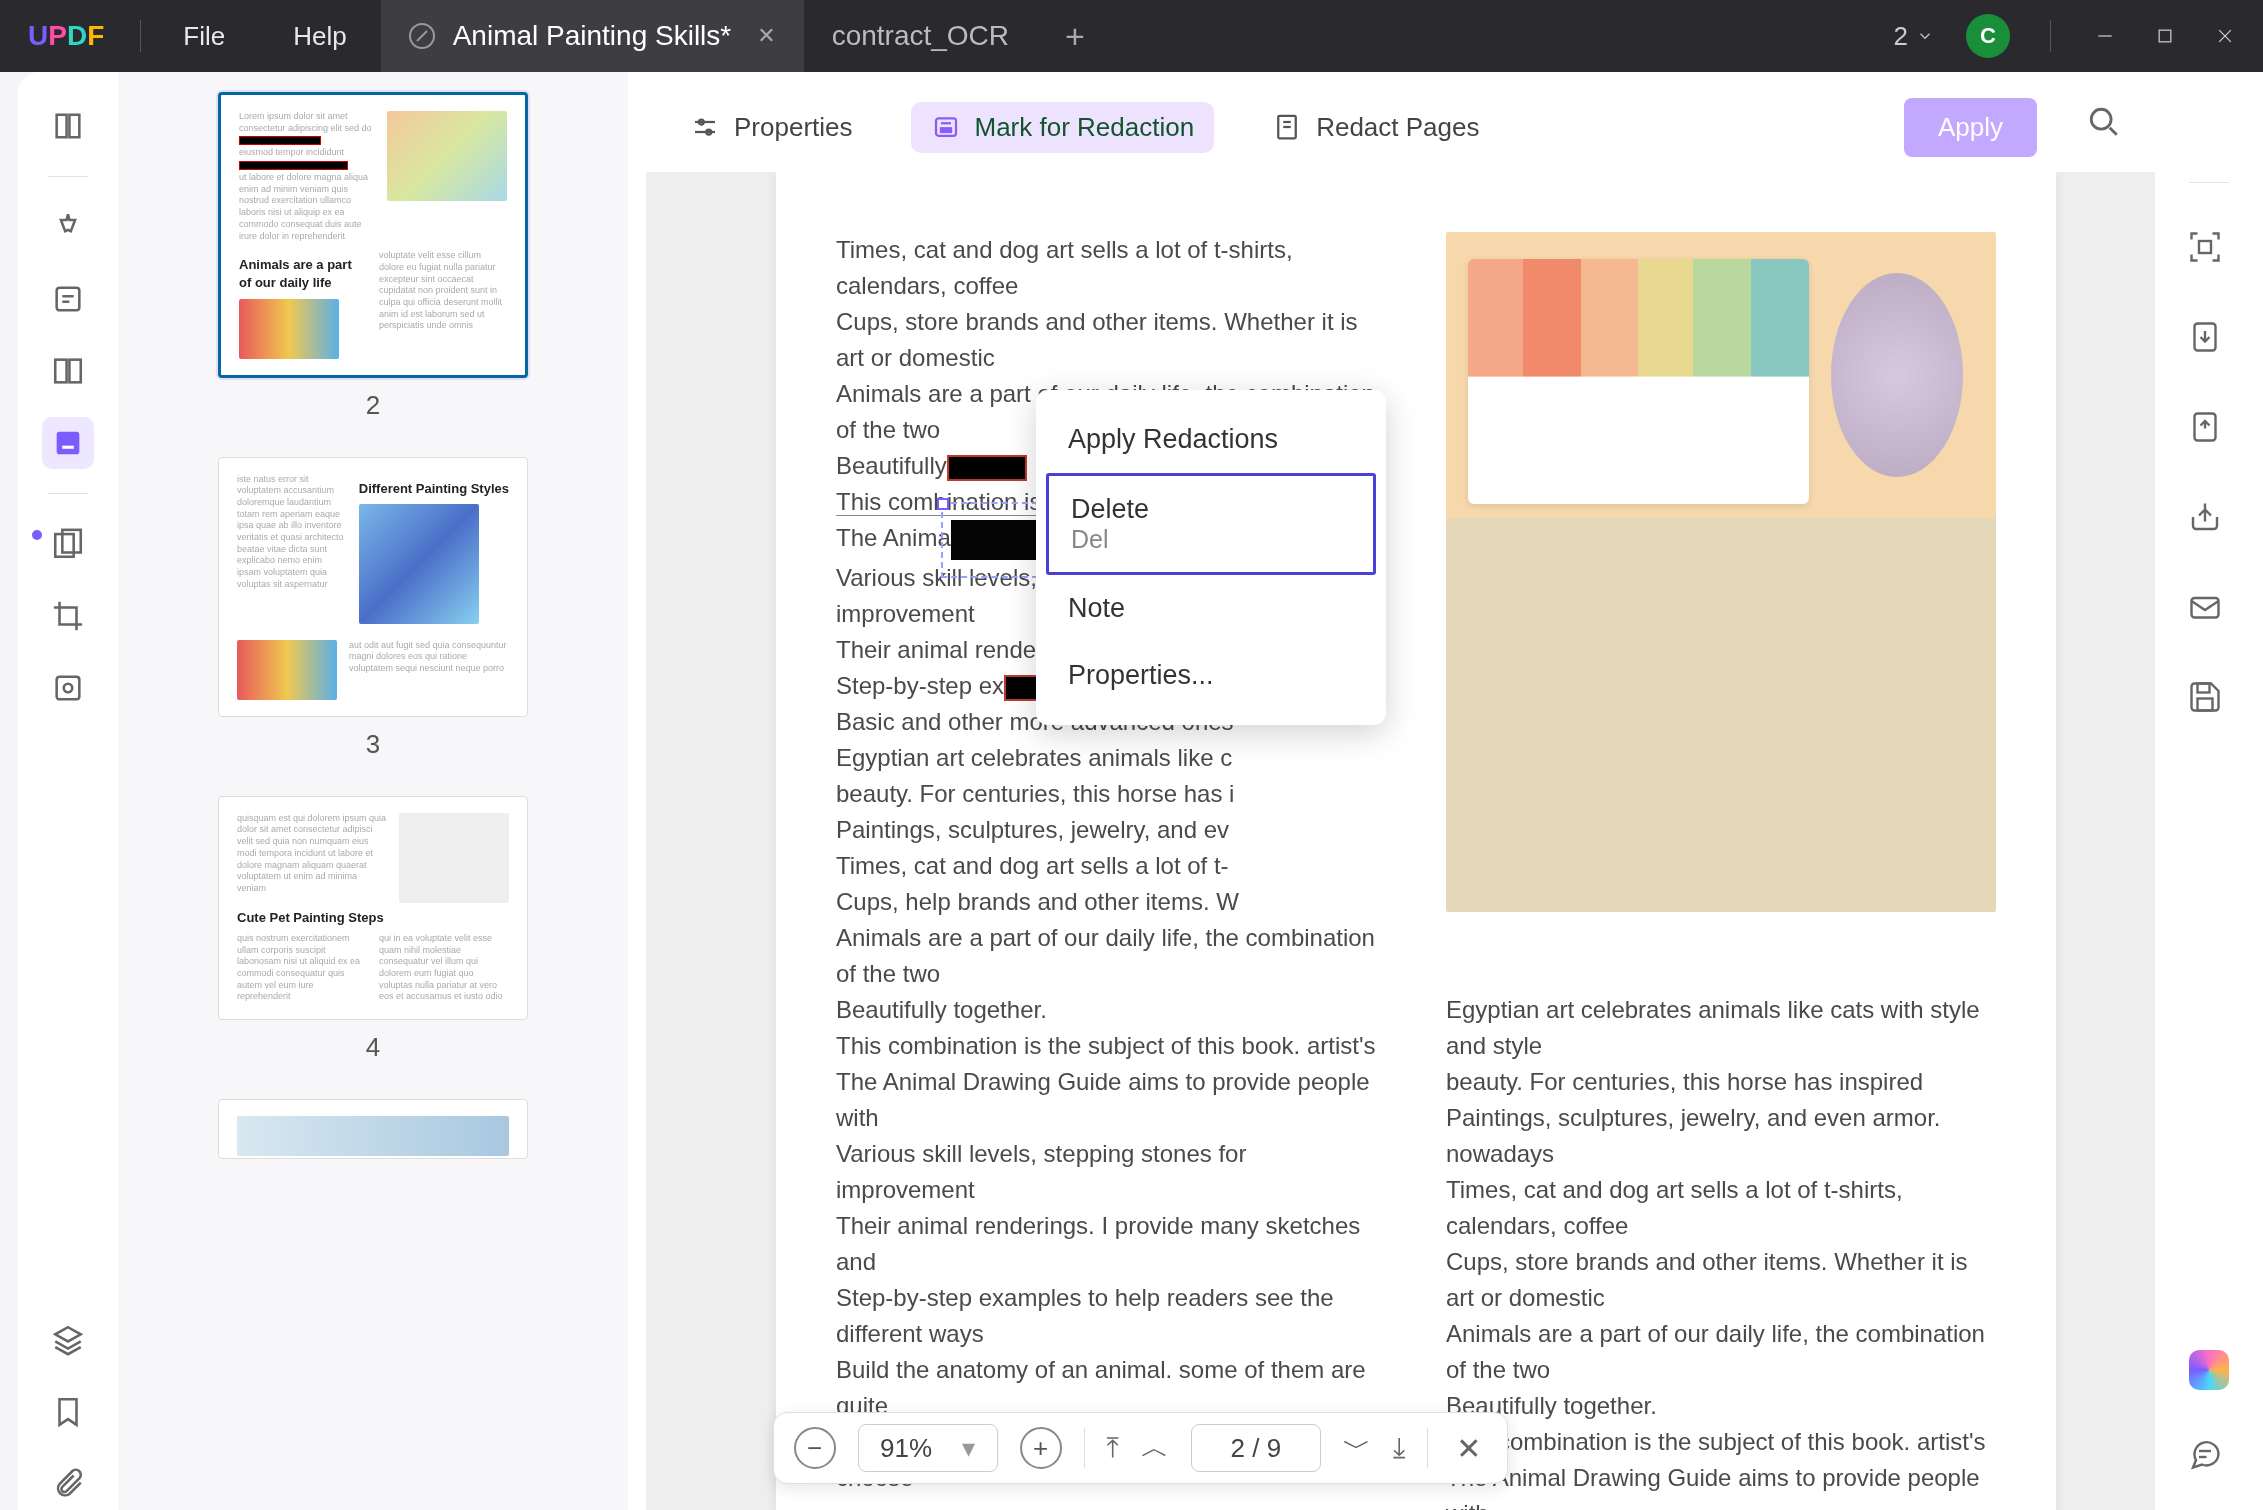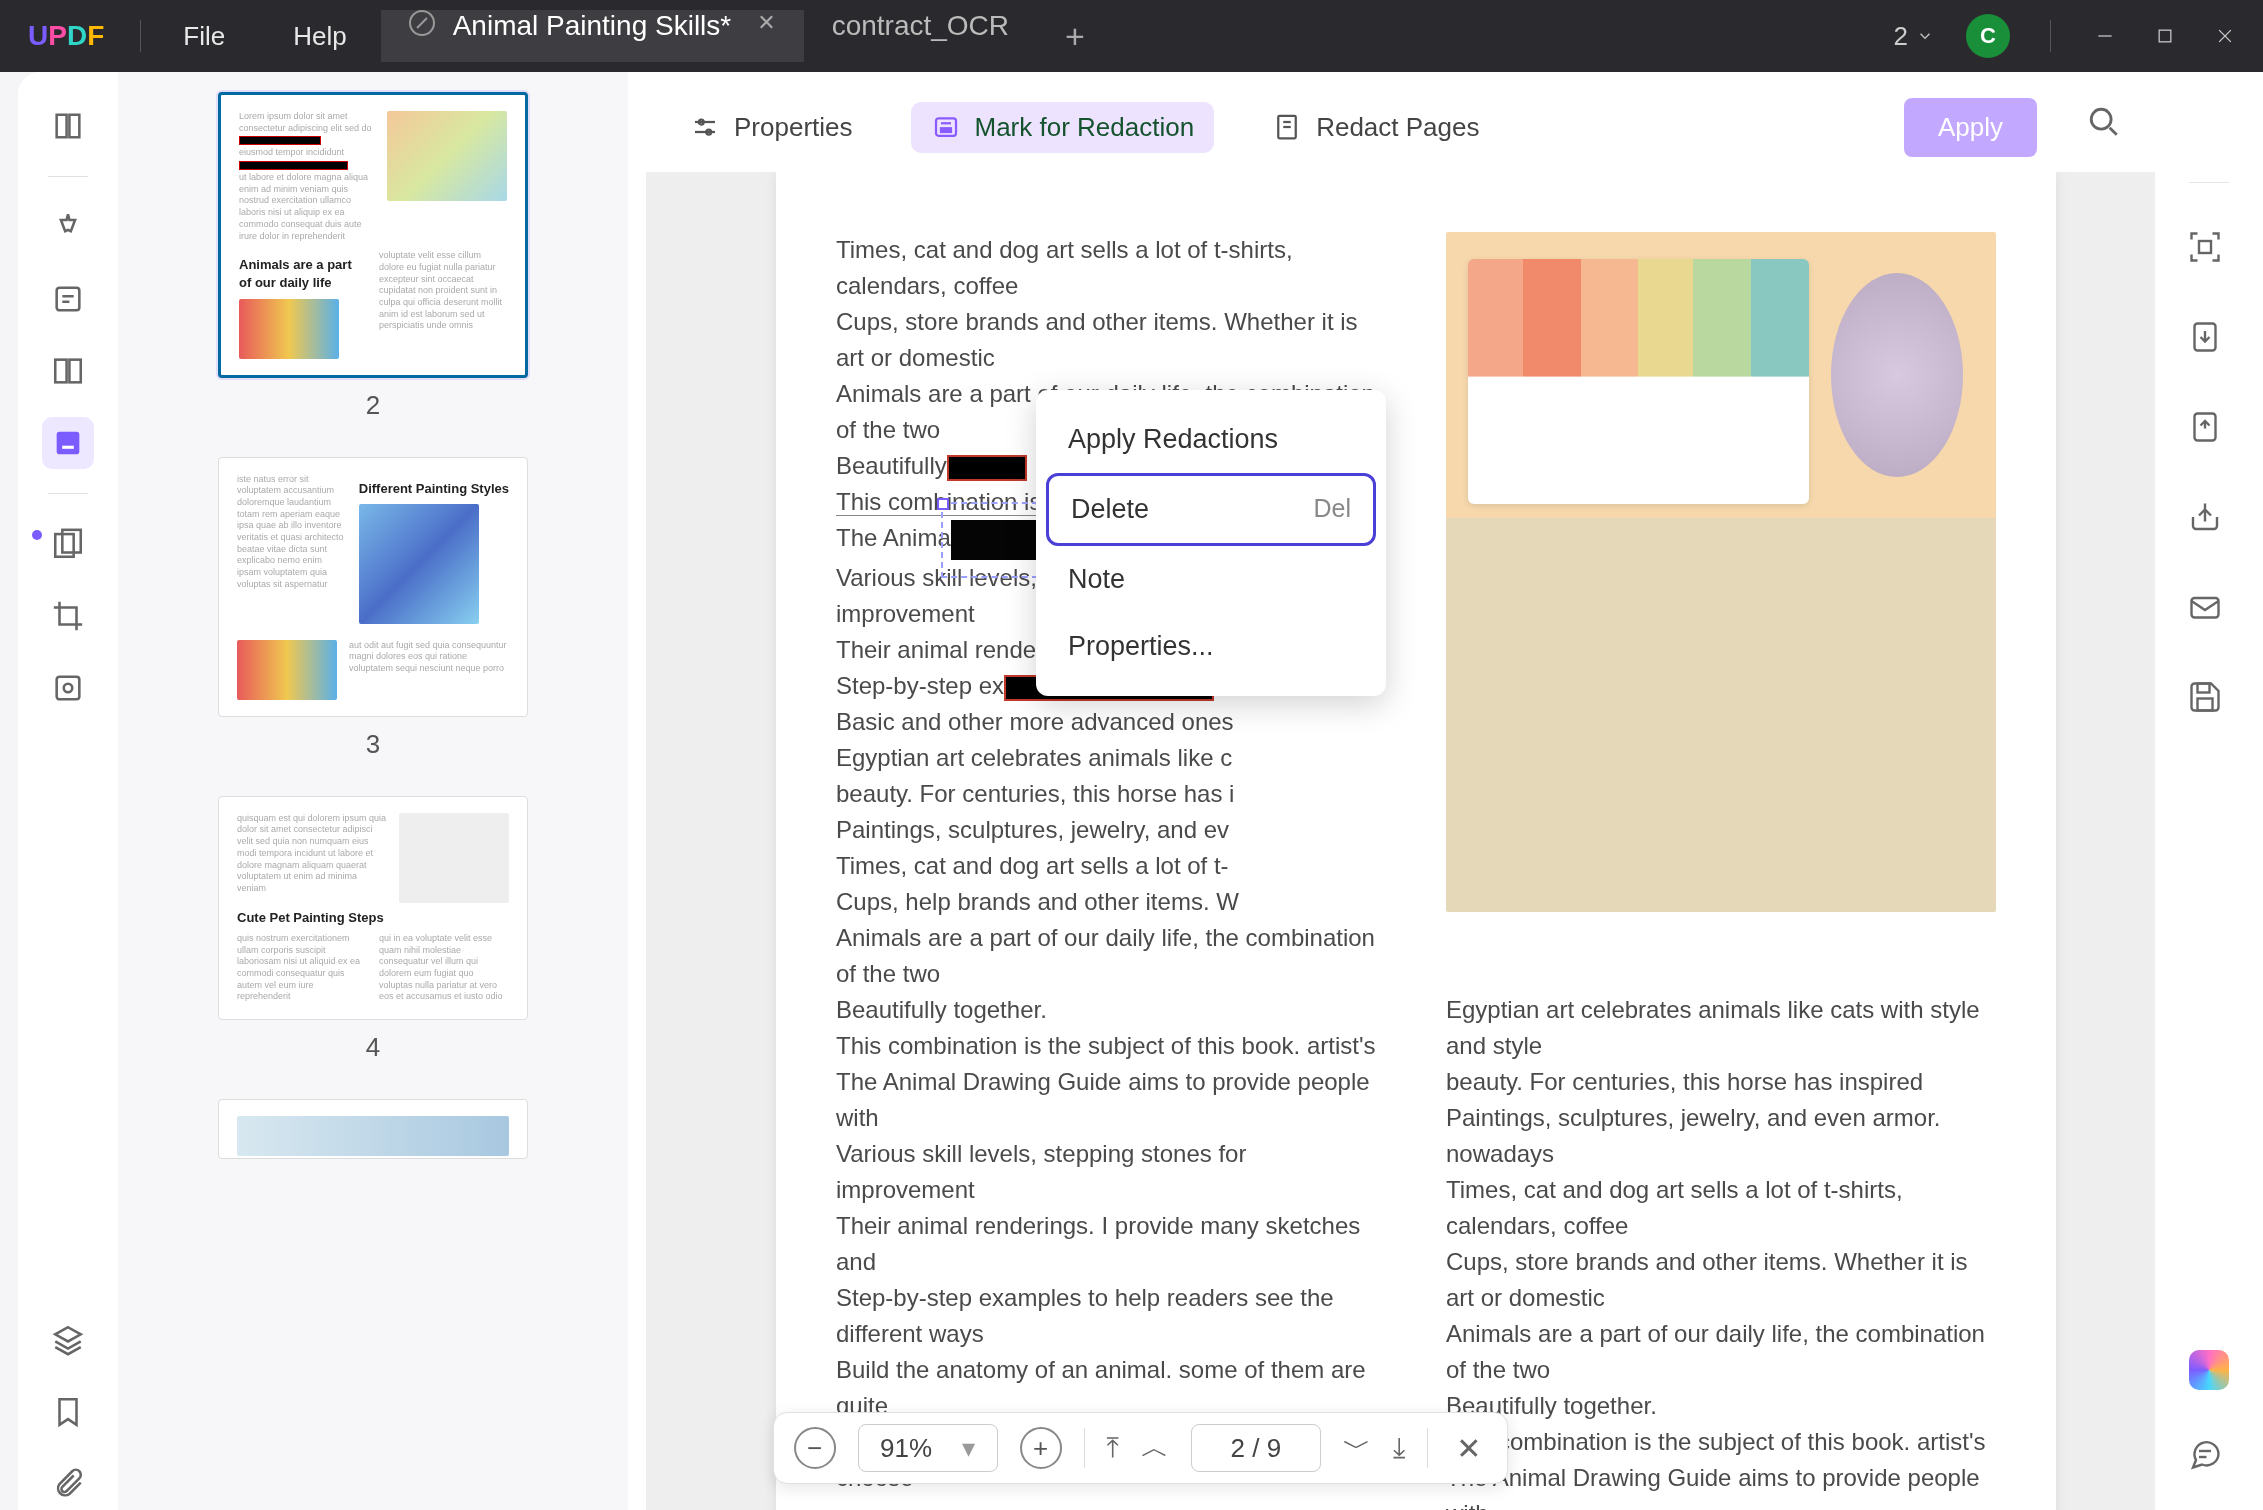--- a/index.html
+++ b/index.html
@@ -4,21 +4,21 @@
 <style>
 * { margin:0; padding:0; box-sizing:border-box; font-family:-apple-system,BlinkMacSystemFont,"Segoe UI",sans-serif; }
 body { background:#f5f5f7; width:2263px; height:1510px; overflow:hidden; transform-origin:top left; }
 
 
 .titlebar { height:72px; background:#2a2a2e; display:flex; align-items:center; color:#ccc; }
 .logo { font-size:28px; font-weight:800; margin:0 28px; }
 .logo .u{color:#7b5cff;} .logo .p{color:#ff4da6;} .logo .d{color:#2fd6c8;} .logo .f{color:#ffb800;}
 .tb-divider{ width:1px; height:32px; background:#555; margin:0 8px;}
 .menu-item{ padding:0 34px; font-size:26px; color:#e8e8e8; cursor:pointer;}
-.tab{ display:flex; height:52px; padding:0 28px; font-size:28px; gap:18px; position:relative;}
+.tab{ display:flex; align-items:center; height:72px; padding:0 28px; font-size:28px; gap:18px; position:relative;}
 .tab.active{ background:#3e3e42; color:#fff;}
 .tab .tab-icon{ width:26px; height:26px; border:2px solid #999; border-radius:50%; position:relative;}
 .tab .tab-icon::after{content:"";position:absolute;width:14px;height:2px;background:#999;left:4px;top:10px;transform:rotate(-45deg);}
 .tab .x{ font-size:22px; color:#aaa; margin-left:8px;}
 .tab.inactive{ color:#bbb; }
 .tab-add{ font-size:34px; color:#aaa; padding:0 28px; cursor:pointer;}
 .tb-right{ margin-left:auto; display:flex; align-items:center; gap:32px; padding-right:24px;}
 .tabcount{ color:#ccc; font-size:26px; display:flex; align-items:center; gap:8px;}
 .avatar{ width:44px; height:44px; border-radius:50%; background:#1a8f3a; color:#fff; display:flex; align-items:center; justify-content:center; font-size:22px; font-weight:600;}
 .wbtn{ width:28px; height:28px; color:#ccc; display:flex; align-items:center; justify-content:center;}
@@ -82,21 +82,21 @@
 .doc-img1::before{content:"";position:absolute;left:4%;top:4%;width:62%;height:36%;background:#fff;border-radius:6px;box-shadow:0 2px 6px rgba(0,0,0,.1);
   background-image:
     linear-gradient(90deg,#f5a78a 0 16%,#f08a6a 16% 33%,#f5b890 33% 50%,#e8d890 50% 66%,#b8d8a0 66% 83%,#88c8c0 83% 100%);
   background-size:100% 48%; background-repeat:no-repeat;}
 .doc-img1::after{content:"";position:absolute;right:6%;top:6%;width:24%;height:30%;background:radial-gradient(circle,#d8c8e0,#b8a8c0);border-radius:50%;}
 .underline-dashed{border-bottom:1px solid #888;}
 
 
 .ctx{ position:absolute; left:1018px; top:318px; width:350px; background:#fff; border-radius:12px; box-shadow:0 8px 32px rgba(0,0,0,.18); padding:16px 10px; z-index:20;}
 .ctx-item{ padding:18px 22px; font-size:27px; color:#333; border-radius:8px; display:flex; justify-content:space-between; cursor:pointer;}
-.ctx-item.hl{ border:3px solid #4a3fd6; border-radius:12px;}
+.ctx-item.hl{ border:3px solid #4a3fd6; border-radius:3px;flex-direction:column;}
 .ctx-item .sc{ color:#888; font-size:25px;}
 
 
 .pagenav{ position:absolute; left:50%; bottom:26px; transform:translateX(-50%); height:72px; background:#fff; border:1px solid #e0e0e0; border-radius:14px; box-shadow:0 4px 16px rgba(0,0,0,.1); display:flex; align-items:center; padding:0 20px; gap:22px; z-index:15;}
 .pn-btn{ width:42px; height:42px; border:2px solid #888; border-radius:50%; display:flex; align-items:center; justify-content:center; font-size:26px; color:#555; cursor:pointer;}
 .pn-zoom{ width:140px; height:48px; border:1px solid #ccc; border-radius:8px; display:flex; align-items:center; justify-content:center; font-size:26px; color:#444; gap:30px;}
 .pn-div{width:1px;height:40px;background:#ddd;}
 .pn-arrow{font-size:28px;color:#666;cursor:pointer;}
 .pn-page{ width:130px; height:48px; border:1px solid #ccc; border-radius:8px; display:flex; align-items:center; justify-content:center; font-size:26px; color:#444;}
 .pn-x{font-size:30px;color:#666;cursor:pointer; padding:0 6px;}

